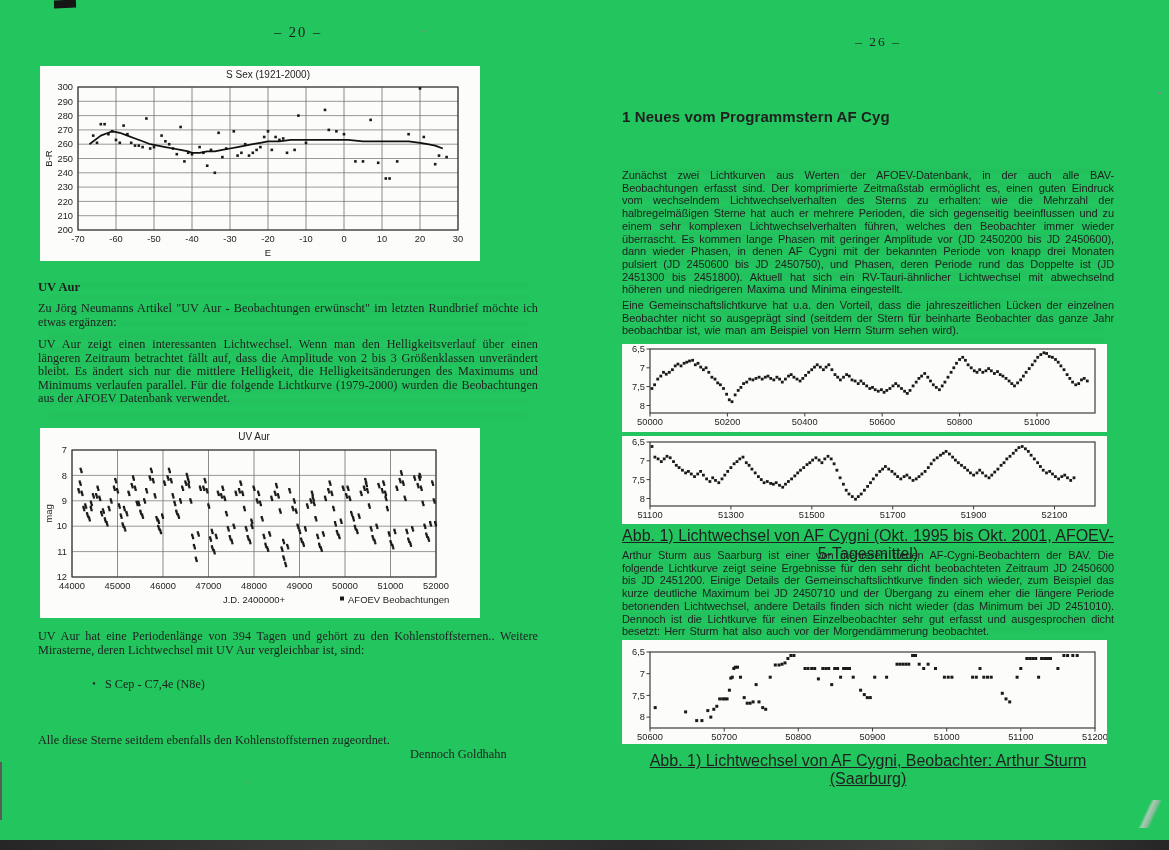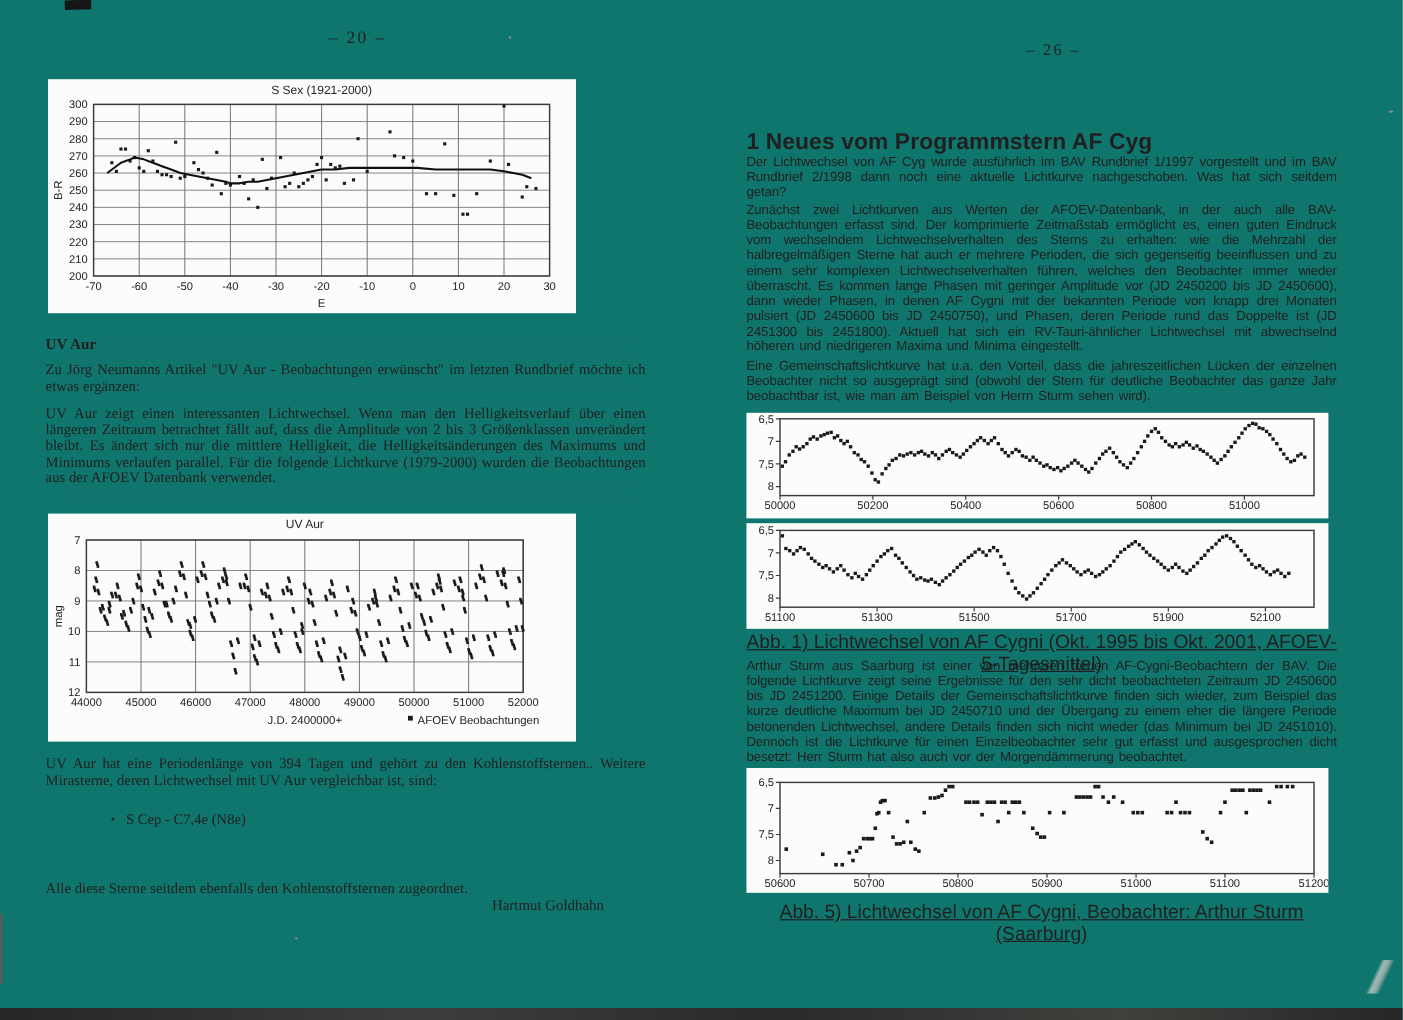--- a/index.html
+++ b/index.html
@@ -1,34 +1,34 @@
 <!DOCTYPE html>
 <html><head>
 <meta charset="utf-8">
 <style>
   html,body{margin:0;padding:0;background:#d8d8d5;}
-  #scan{position:relative;width:1169px;height:850px;background:#0f766e;overflow:hidden;
+  #scan{position:relative;width:1169px;height:850px;background:#22c55e;overflow:hidden;
         font-family:"Liberation Sans",sans-serif;color:#1f1f1f;}
   .abs{position:absolute;}
   
   #left-page{position:absolute;left:38px;top:18px;width:505px;height:810px;
              font-family:"Liberation Serif",serif;}
   #left-page .para{font-size:12.2px;line-height:13.6px;text-align:justify;letter-spacing:0.05px;}
   .pagenum{font-size:14.5px;letter-spacing:2px;text-align:center;font-family:"Liberation Serif",serif;}
   .lp-heading{font-weight:bold;font-size:12.6px;}
   .star-list{font-size:12.2px;line-height:15.2px;}
   .star-list .row{white-space:nowrap;}
   .star-list .b{display:inline-block;width:22px;text-align:center;font-size:10px;vertical-align:1px;}
   .author{font-size:12.4px;}
   
   #right-page{position:absolute;left:622px;top:18px;width:492px;height:820px;}
   #right-page .para{font-size:11px;line-height:12.7px;text-align:justify;letter-spacing:-0.08px;word-spacing:1.3px;}
   .rp-pagenum{font-size:13.5px;letter-spacing:2px;text-align:center;font-family:"Liberation Serif",serif;}
   .rp-title{font-size:16px;font-weight:bold;text-align:center;width:100%;letter-spacing:0.1px;}
-  .rp-heading{font-size:19px;font-weight:bold;letter-spacing:0.1px;}
+  .rp-heading{font-size:15px;font-weight:bold;letter-spacing:0.1px;}
   .caption{font-size:16px;text-align:center;width:100%;text-decoration:underline;}
   
   .chart{position:absolute;background:#fcfcfa;}
   .chart svg{display:block;}
   
   .ghost{position:absolute;background:repeating-linear-gradient(180deg,rgba(80,80,80,.6) 0 6px,transparent 6px 13px);
          opacity:.045;filter:blur(1.2px);pointer-events:none;}
   #art-topleft{left:54px;top:0;width:22px;height:8px;background:#151515;transform:rotate(-2deg);}
   #art-bottom{left:0;top:840px;width:1169px;height:10px;
               background:linear-gradient(90deg,#262626,#3d3d3b 30%,#2a2a2a 55%,#40403d 80%,#262626);}
@@ -799,37 +799,36 @@
       </div>
 
     <div class="abs para" style="left:0;top:612px;width:500px;">UV Aur hat eine Periodenlänge von 394 Tagen und gehört zu den Kohlenstoffsternen.. Weitere Mirasterne, deren Lichtwechsel mit UV Aur vergleichbar ist, sind:</div>
 
     <div class="abs star-list" style="left:45px;top:658px;width:420px;">
       <div class="row"><span class="b">•</span><span>S Cep - C7,4e (N8e)</span></div>
     </div>
 
     <div class="abs para" style="left:0;top:716px;width:500px;text-align:left;">Alle diese Sterne seitdem ebenfalls den Kohlenstoffsternen zugeordnet.</div>
 
-    <div class="abs author" style="left:372px;top:729px;">Hartmut Goldhahn</div>
+    <div class="abs author" style="left:372px;top:729px;">Dennoch Goldhahn</div>
   </div>
 
   <div id="right-page">
     <div class="ghost" style="left:8px;top:150px;width:474px;height:190px;"></div>
     <div class="ghost" style="left:8px;top:530px;width:474px;height:110px;"></div>
 
     <div class="abs rp-pagenum" style="left:186px;top:16px;width:140px;">–  26  –</div>
 
 
     <div class="abs rp-heading" style="left:0;top:90px;">1  Neues vom Programmstern AF Cyg</div>
 
-    <div class="abs para" style="left:0;top:111px;width:492px;">Der Lichtwechsel von AF Cyg wurde ausführlich im BAV Rundbrief 1/1997 vorgestellt und im BAV Rundbrief 2/1998 dann noch eine aktuelle Lichtkurve nachgeschoben. Was hat sich seitdem getan?</div>
 
     <div class="abs para" style="left:0;top:151px;width:492px;">Zunächst zwei Lichtkurven aus Werten der AFOEV-Datenbank, in der auch alle BAV-Beobachtungen erfasst sind. Der komprimierte Zeitmaßstab ermöglicht es, einen guten Eindruck vom wechselndem Lichtwechselverhalten des Sterns zu erhalten: wie die Mehrzahl der halbregelmäßigen Sterne hat auch er mehrere Perioden, die sich gegenseitig beeinflussen und zu einem sehr komplexen Lichtwechselverhalten führen, welches den Beobachter immer wieder überrascht. Es kommen lange Phasen mit geringer Amplitude vor (JD 2450200 bis JD 2450600), dann wieder Phasen, in denen AF Cygni mit der bekannten Periode von knapp drei Monaten pulsiert (JD 2450600 bis JD 2450750), und Phasen, deren Periode rund das Doppelte ist (JD 2451300 bis 2451800). Aktuell hat sich ein RV-Tauri-ähnlicher Lichtwechsel mit abwechselnd höheren und niedrigeren Maxima und Minima eingestellt.</div>
 
-    <div class="abs para" style="left:0;top:281px;width:492px;">Eine Gemeinschaftslichtkurve hat u.a. den Vorteil, dass die jahreszeitlichen Lücken der einzelnen Beobachter nicht so ausgeprägt sind (obwohl der Stern für deutliche Beobachter das ganze Jahr beobachtbar ist, wie man am Beispiel von Herrn Sturm sehen wird).</div>
+    <div class="abs para" style="left:0;top:281px;width:492px;">Eine Gemeinschaftslichtkurve hat u.a. den Vorteil, dass die jahreszeitlichen Lücken der einzelnen Beobachter nicht so ausgeprägt sind (seitdem der Stern für beinharte Beobachter das ganze Jahr beobachtbar ist, wie man am Beispiel von Herrn Sturm sehen wird).</div>
 
     <div class="chart" style="left:0;top:326px;width:485px;height:88px;">
         <svg width="485" height="88" viewBox="0 0 485 88" font-family="Liberation Sans, sans-serif">
           <line x1="28" y1="69" x2="28" y2="72.5" stroke="#3c3c3c" stroke-width="1"></line>
           <line x1="105.4" y1="69" x2="105.4" y2="72.5" stroke="#3c3c3c" stroke-width="1"></line>
           <line x1="182.8" y1="69" x2="182.8" y2="72.5" stroke="#3c3c3c" stroke-width="1"></line>
           <line x1="260.2" y1="69" x2="260.2" y2="72.5" stroke="#3c3c3c" stroke-width="1"></line>
           <line x1="337.6" y1="69" x2="337.6" y2="72.5" stroke="#3c3c3c" stroke-width="1"></line>
           <line x1="415" y1="69" x2="415" y2="72.5" stroke="#3c3c3c" stroke-width="1"></line>
           <line x1="24.5" y1="5" x2="28" y2="5" stroke="#3c3c3c" stroke-width="1"></line>
@@ -1288,21 +1287,21 @@
           <rect x="424.0" y="17.0" width="3" height="3" fill="#1a1a1a"></rect>
           <rect x="427.0" y="17.0" width="3" height="3" fill="#1a1a1a"></rect>
           <rect x="434.4" y="27.0" width="3" height="3" fill="#1a1a1a"></rect>
           <rect x="440.4" y="14.0" width="3" height="3" fill="#1a1a1a"></rect>
           <rect x="444.1" y="14.0" width="3" height="3" fill="#1a1a1a"></rect>
           <rect x="449.3" y="14.0" width="3" height="3" fill="#1a1a1a"></rect>
           <rect x="453.7" y="14.0" width="3" height="3" fill="#1a1a1a"></rect>
         </svg>
       </div>
 
-    <div class="abs caption" style="left:0;top:734px;">Abb. 5) Lichtwechsel von AF Cygni, Beobachter: Arthur Sturm (Saarburg)</div>
+    <div class="abs caption" style="left:0;top:734px;">Abb. 1) Lichtwechsel von AF Cygni, Beobachter: Arthur Sturm (Saarburg)</div>
   </div>
 
   <div class="abs" id="art-topleft"></div>
   <div class="abs" id="art-bottom"></div>
   <div class="abs" id="art-leftedge"></div>
   <div class="abs" id="art-corner"></div>
   <div class="speck" style="left:246px;top:781px;width:2px;height:2px;"></div>
   <div class="speck" style="left:424px;top:30px;width:2px;height:2px;"></div>
   <div class="speck" style="left:1157px;top:92px;width:4px;height:2px;"></div>
 </div>

